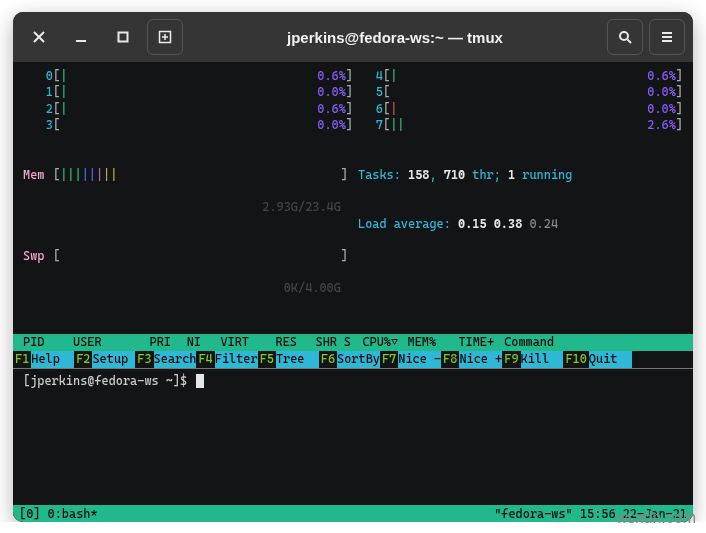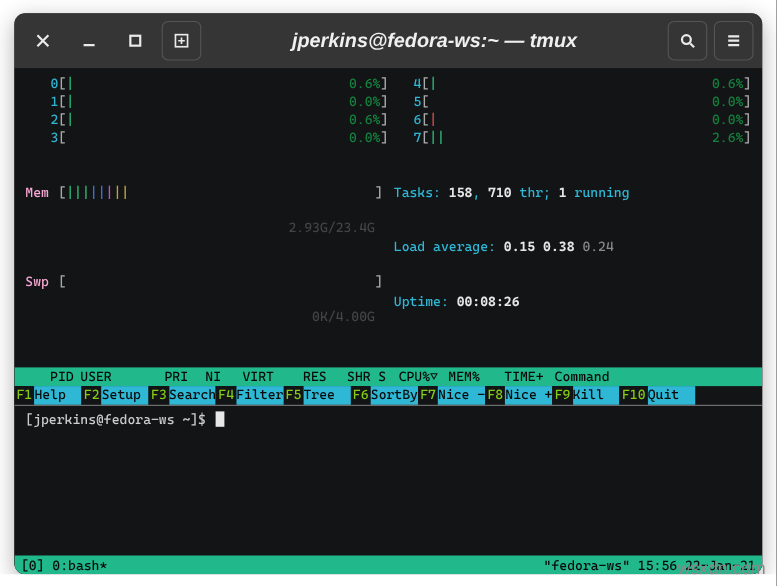--- a/index.html
+++ b/index.html
@@ -36,23 +36,22 @@
   width: 36px; height: 36px;
   border-radius: 6px;
   display: flex; align-items: center; justify-content: center;
   color: #eaeaea;
 }
 .tb-btn.sq-border { border: 1px solid #555; }
 .tb-title {
   flex: 1;
   text-align: center;
   font-weight: 600;
-  font-size: 18px;
+  font-size: 15px;
   color: #f0f0f0;
-  font-style: italic;
 }
 .terminal {
   flex: 1;
   background: #121416;
   color: #ccc;
   font-size: 12.2px;
   line-height: 1.35;
   padding: 6px 10px 0 10px;
   white-space: pre;
   display: flex;
@@ -66,21 +65,21 @@
 .cpu-idx { color: #2fb8d6; width: 30px; text-align: right; }
 .cpu-open { color: #aaa; }
 .cpu-bar { flex: 1; }
 .cpu-pct { color: #444; width: 48px; text-align: right; }
 .cpu-close { color: #aaa; }
 .bar-g { color: #2bb673; }
 .bar-r { color: #d24d4d; }
 .bar-b { color: #3b6fd6; }
 .bar-y { color: #c0a040; }
 .bar-m { color: #b05bc4; }
-.dimmed { color: #15803d; }
+.dimmed { color: #8b5cf6; }
 .memrow { display: flex; }
 .mem-lbl { color: #f9a8d4; width: 30px; }
 .mem-usage { width: 90px; text-align: right; color: #444; margin-top: 32px; }
 .taskpane { padding-left: 10px; }
 .teal { color: #2fb8d6; }
 .white { color: #e7e7e7; font-weight: bold; }
 .grey { color: #8a8a8a; }
 .hdrbar {
   background: #21b88b;
   color: #0a0a0a;
@@ -190,27 +189,26 @@
         <div class="memrow">
           <span class="mem-lbl">Mem</span><span class="cpu-open">[</span><span id="membar" class="cpu-bar"><span class="bar-g">|</span><span class="bar-g">|</span><span class="bar-g">|</span><span class="bar-b">|</span><span class="bar-b">|</span><span class="bar-m">|</span><span class="bar-y">|</span><span class="bar-y">|</span></span><span class="mem-usage dimmed">2.93G/23.4G</span><span class="cpu-close">]</span>
         </div>
         <div class="memrow">
           <span class="mem-lbl">Swp</span><span class="cpu-open">[</span><span class="cpu-bar"></span><span class="mem-usage dimmed">0K/4.00G</span><span class="cpu-close">]</span>
         </div>
       </div>
       <div class="taskpane" style="flex:1">
         <div><span class="teal">Tasks: </span><span class="white">158</span><span class="teal">, </span><span class="white">710</span><span class="teal"> thr; </span><span class="white">1</span><span class="teal"> running</span></div>
         <div><span class="teal">Load average: </span><span class="white">0.15</span> <span class="white">0.38</span> <span class="grey">0.24</span></div>
-        <div><span class="teal">Uptime: </span><span class="white">00:08:26</span></div>
       </div>
     </div>
 
     
     <div class="hdrbar">
-      <span class="hdr-cell" style="width:44px;text-align:right">PID</span>
+      <span class="hdr-cell" style="width:44px;text-align:left">PID</span>
       <span class="hdr-cell" style="width:70px;padding-left:6px">USER</span>
       <span class="hdr-cell" style="width:34px;text-align:right">PRI</span>
       <span class="hdr-cell" style="width:30px;text-align:right">NI</span>
       <span class="hdr-cell" style="width:48px;text-align:right">VIRT</span>
       <span class="hdr-cell" style="width:48px;text-align:right">RES</span>
       <span class="hdr-cell" style="width:40px;text-align:right">SHR</span>
       <span class="hdr-cell" style="width:14px;text-align:right">S</span>
       <span class="hdr-cell" style="width:40px;text-align:right">CPU%</span><span class="hdr-cell">▽</span>
       <span class="hdr-cell" style="width:38px;text-align:right">MEM%</span>
       <span class="hdr-cell" style="width:58px;text-align:right">TIME+</span>

